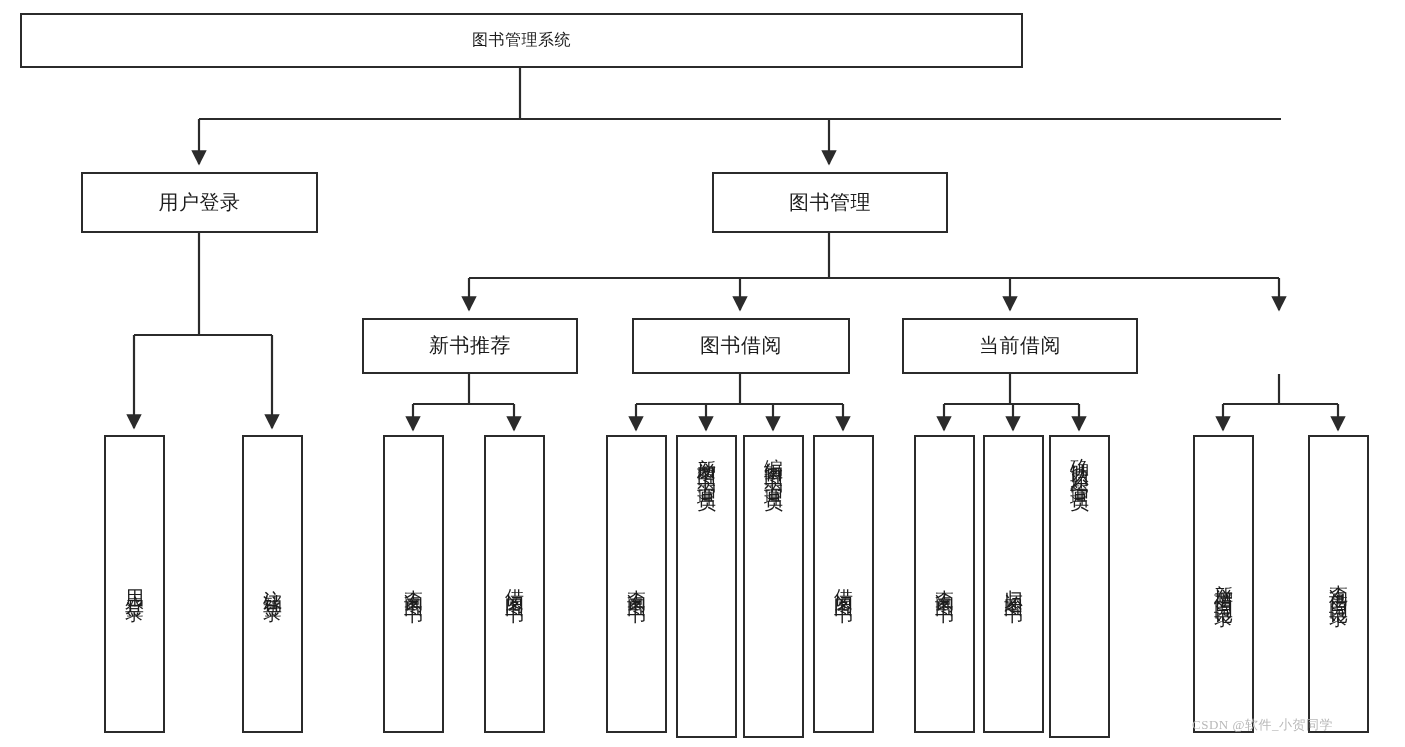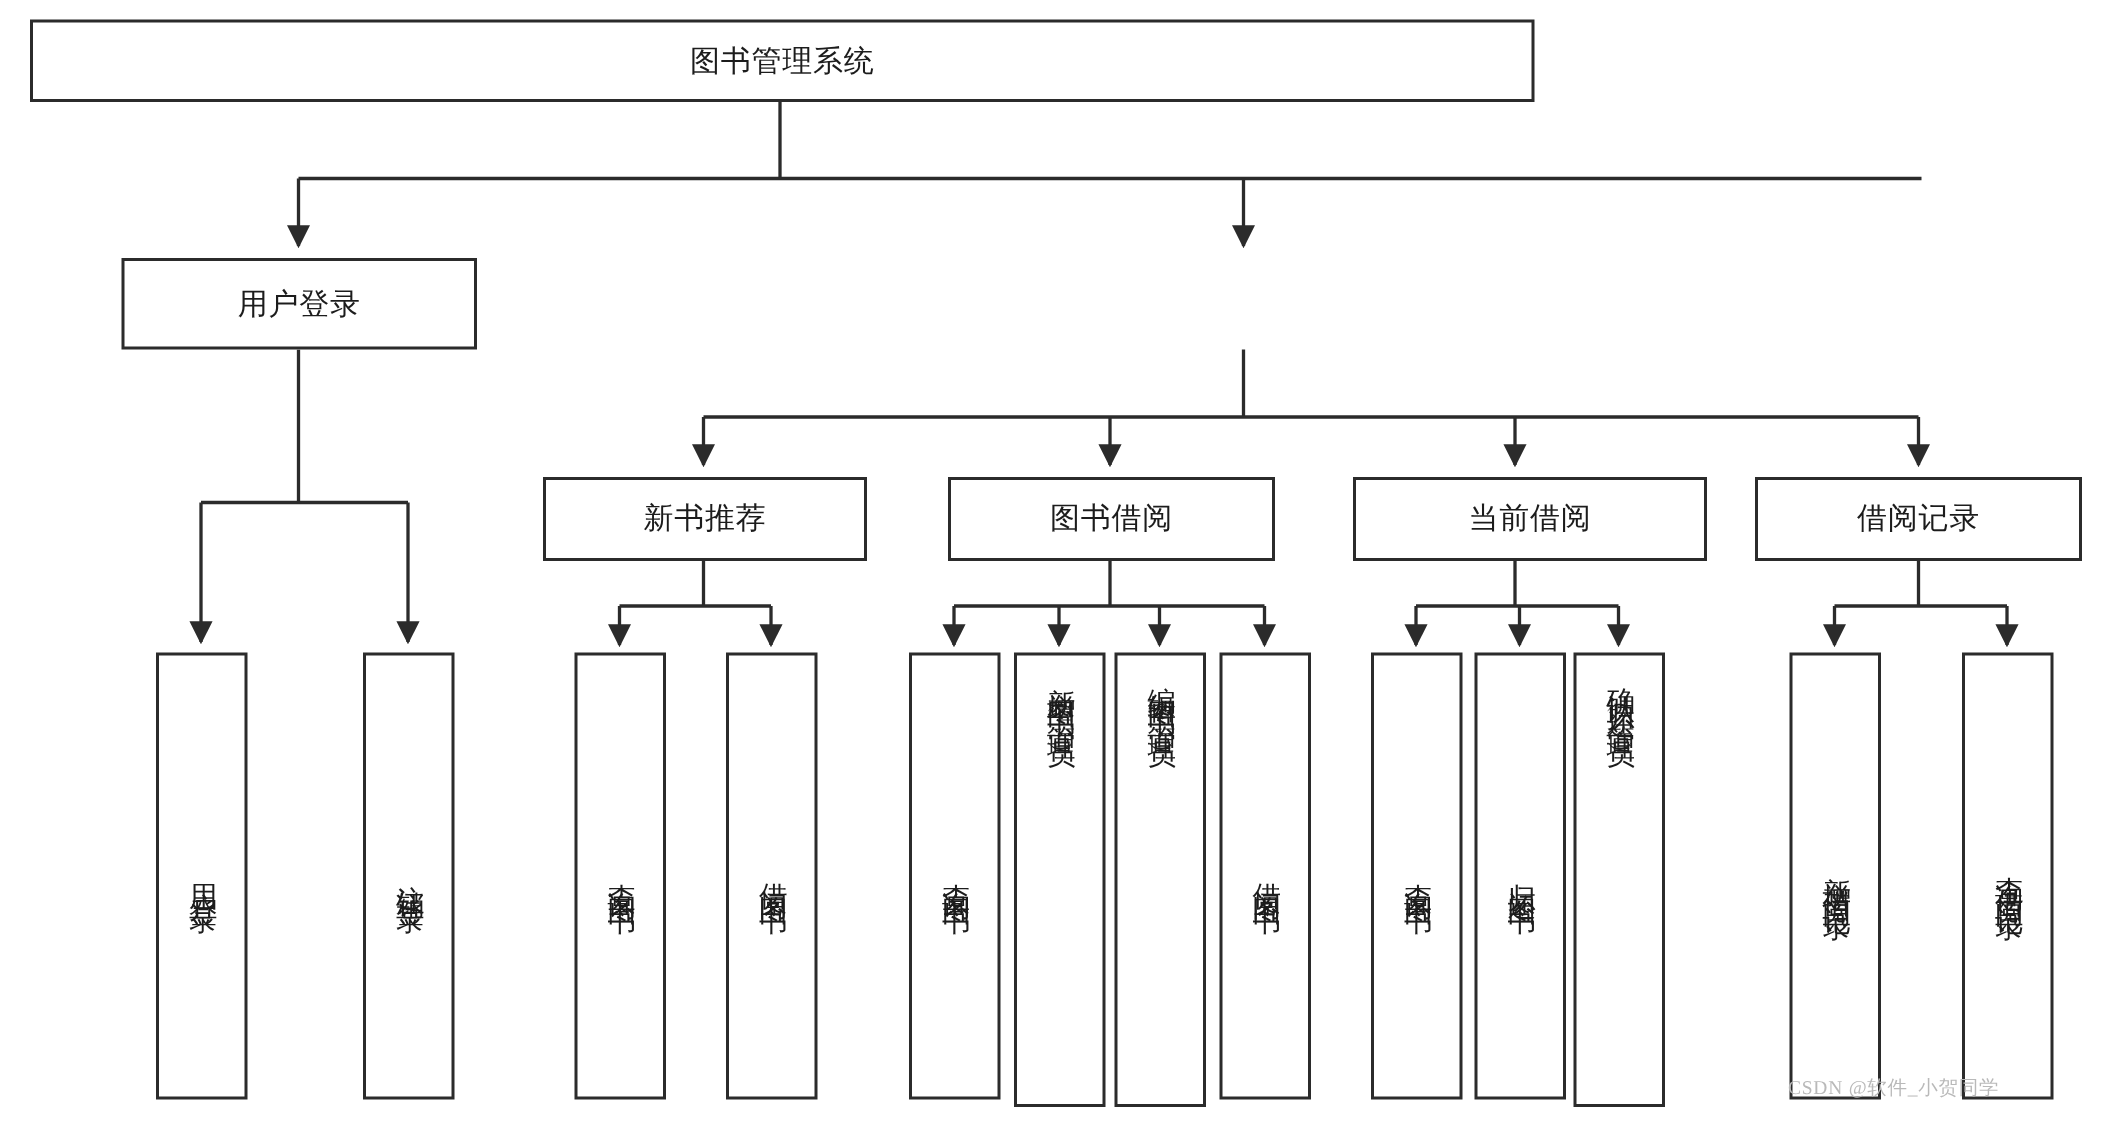--- a/index.html
+++ b/index.html
@@ -39,21 +39,21 @@
     display: block;
     text-align: center;
     line-height: 1.18;
     white-space: nowrap;
   }
   .node.horiz .lbl {
     font-size: 20px;
     letter-spacing: 0.5px;
   }
   .node.root .lbl {
-    font-size: 20px;
+    font-size: 16px;
     letter-spacing: 0.5px;
   }
   
   .node.vert {
     align-items: flex-start;
     padding-top: 6px;
   }
   .node.vert .lbl {
     writing-mode: vertical-rl;
     text-orientation: upright;
@@ -132,36 +132,36 @@
   </svg>
 
   <div class="node root" style="left:20px; top:13px; width:1003px; height:55px;">
     <span class="lbl">图书管理系统</span>
   </div>
 
   <div class="node horiz" style="left:81px; top:172px; width:237px; height:61px;">
     <span class="lbl">用户登录</span>
   </div>
 
+  <div class="node horiz" style="left:712px; top:172px; width:236px; height:61px;">
+    <span class="lbl">图书管理</span>
+  </div>
 
   <div class="node horiz" style="left:632px; top:318px; width:218px; height:56px;">
     <span class="lbl">图书借阅</span>
   </div>
 
   <div class="node horiz" style="left:362px; top:318px; width:216px; height:56px;">
     <span class="lbl">新书推荐</span>
   </div>
 
   <div class="node horiz" style="left:902px; top:318px; width:236px; height:56px;">
     <span class="lbl">当前借阅</span>
   </div>
 
-  <div class="node horiz" style="left:1170px; top:318px; width:218px; height:56px;">
-    <span class="lbl">借阅记录</span>
-  </div>
 
   <div class="node vert mid" style="left:104px; top:435px; width:61px; height:298px;">
     <span class="lbl">用户登录</span>
   </div>
 
   <div class="node vert mid" style="left:242px; top:435px; width:61px; height:298px;">
     <span class="lbl">注销登录</span>
   </div>
 
   <div class="node vert mid" style="left:383px; top:435px; width:61px; height:298px;">

